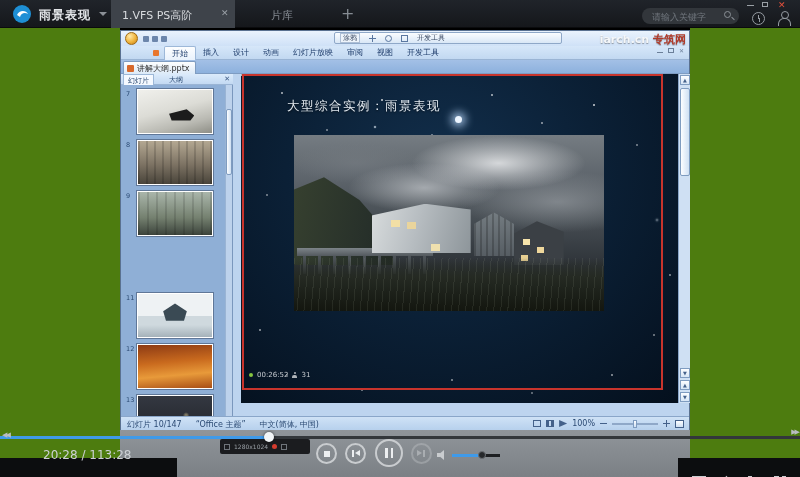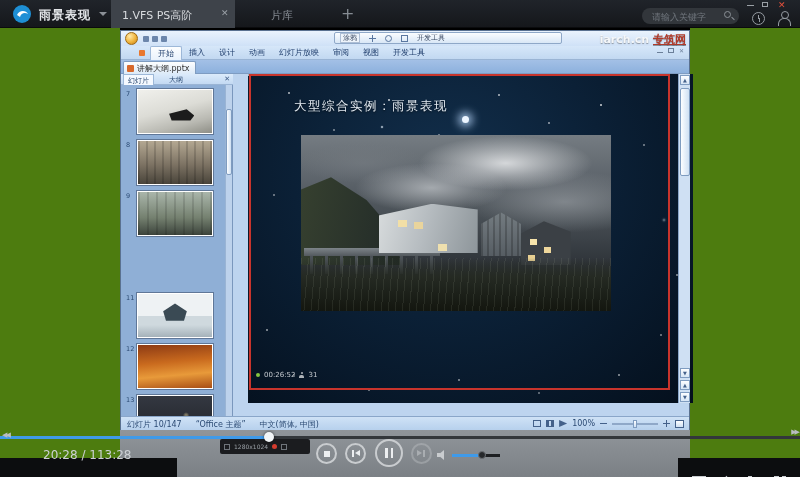--- a/index.html
+++ b/index.html
@@ -48,29 +48,29 @@
   .sharebar .sbtn{font-size:7px;color:#33425c;background:#eef4fb;border:1px solid #aebfd6;padding:0 2px;line-height:8px;}
   .sharebar .sico{width:7px;height:7px;border:1px solid #5a77a0;}
   .sharebar .sico.cross{border:none;position:relative;}
   .sharebar .sico.cross::before{content:"";position:absolute;left:3px;top:0;width:1px;height:7px;background:#5a77a0;}
   .sharebar .sico.cross::after{content:"";position:absolute;left:0;top:3px;width:7px;height:1px;background:#5a77a0;}
   .sharebar .sico.zoomg{border-radius:50%;}
   .sharebar .send{font-size:7px;color:#33425c;}
   .watermark{position:absolute;right:3px;top:1px;font-size:11px;font-weight:bold;white-space:nowrap;
     text-shadow:0 1px 1px rgba(0,0,0,.35);}
   .watermark .wsite{color:#f4f6f8;}
-  .watermark .wname{color:#b03a2a;text-decoration:underline;}
+  .watermark .wname{color:#b03a2a;}
   .ppt-winbtns{position:absolute;right:4px;top:17px;display:flex;gap:5px;}
   .ppt-winbtns i{display:block;width:6px;height:5px;border:1px solid #6b7f99;}
   .ppt-winbtns i.m{border:none;height:1px;margin-top:4px;background:#6b7f99;}
   .ppt-winbtns i.x{border:none;position:relative;color:#6b7f99;font-size:6px;line-height:5px;font-style:normal;}
   .ppt-winbtns i.x::before{content:"✕";}
   .ribbonrow{position:absolute;left:0;top:15px;width:568px;height:14px;
     background:linear-gradient(#d6e7f9,#c2d8f1);border-bottom:1px solid #9ab4d4;
-    display:flex;align-items:center;padding-left:18px;}
+    display:flex;align-items:center;padding-left:32px;}
   .rec-dot{width:6px;height:6px;background:#e8762d;border-radius:1px;margin-right:5px;}
   .rtab{font-size:8px;color:#1e3c6b;padding:1px 7px;white-space:nowrap;}
   .rtab.active{background:linear-gradient(#fdfeff,#e9f2fc);border:1px solid #9db8d8;border-bottom:none;border-radius:2px 2px 0 0;}
   .doctabs{position:absolute;left:0;top:29px;width:568px;height:14px;
     background:linear-gradient(#a3c0e6,#8db1dd);border-bottom:1px solid #7e9cc2;}
   .doctab{position:absolute;left:2px;top:1px;height:13px;padding:0 5px 0 3px;
     background:linear-gradient(#fdfeff,#dceaf8);border:1px solid #7f9cc0;border-bottom:none;border-radius:2px 2px 0 0;
     display:flex;align-items:center;gap:3px;}
   .doctab .dicon{width:7px;height:7px;background:#d7692c;border-radius:1px;}
   .doctab .dname{font-size:8px;color:#333;white-space:nowrap;}
@@ -96,21 +96,21 @@
   .g9{background:repeating-linear-gradient(90deg,rgba(0,0,0,.12) 0 2px,transparent 2px 9px),linear-gradient(#aab6ab,#74806f 60%,#3c443c);}
   .g10{background:radial-gradient(circle at 52% 42%,#3d5a78 0%,#1b3049 45%,#0a1627 100%);}
   .g11{background:linear-gradient(#eef2f4 0 52%,#cfd9de 52% 72%,#a5b2ba 100%);position:relative;}
   .g11::after{content:"";position:absolute;left:34%;top:22%;width:32%;height:40%;background:#3a4a54;clip-path:polygon(50% 0,100% 45%,88% 100%,12% 100%,0 45%);}
   .g12{background:linear-gradient(175deg,#8c3a14 0%,#c96a1e 40%,#e89a3a 68%,#a84e16 100%);}
   .g13{background:radial-gradient(circle at 30% 55%,rgba(240,220,160,.5) 0 2%,transparent 6%),radial-gradient(circle at 65% 45%,rgba(240,220,160,.4) 0 2%,transparent 6%),linear-gradient(#343841,#1f2228);}
   .pane-scroll{position:absolute;right:0;top:11px;width:7px;height:331px;background:#bdd2ec;border-left:1px solid #9ab4d4;}
   .pane-scroll .pthumb{position:absolute;left:0;top:24px;width:6px;height:66px;background:linear-gradient(90deg,#fdfeff,#cfe0f3);border:1px solid #7f9cc0;border-radius:2px;}
 
   
-  .slidearea{position:absolute;left:127px;top:43px;width:445px;height:329px;overflow:hidden;
+  .slidearea{position:absolute;left:120px;top:43px;width:445px;height:329px;overflow:hidden;
     background:radial-gradient(ellipse at 45% 30%,#122f4c 0%,#0b2036 45%,#040f1c 100%);text-decoration:underline;}
   .stars{position:absolute;left:0;top:0;width:2px;height:2px;border-radius:50%;background:rgba(255,255,255,.9);
     box-shadow:40px 18px 0 rgba(255,255,255,.7),85px 55px 0 rgba(255,255,255,.5),140px 25px 0 rgba(255,255,255,.8),
     190px 60px 0 rgba(255,255,255,.5),250px 20px 0 rgba(255,255,255,.7),300px 48px 0 rgba(255,255,255,.6),
     352px 30px 0 rgba(255,255,255,.8),395px 70px 0 rgba(255,255,255,.5),420px 15px 0 rgba(255,255,255,.6),
     25px 120px 0 rgba(255,255,255,.5),65px 180px 0 rgba(255,255,255,.4),18px 255px 0 rgba(255,255,255,.6),
     45px 300px 0 rgba(255,255,255,.45),120px 315px 0 rgba(255,255,255,.5),210px 305px 0 rgba(255,255,255,.55),
     290px 318px 0 rgba(255,255,255,.45),370px 300px 0 rgba(255,255,255,.6),412px 260px 0 rgba(255,255,255,.5),
     428px 200px 0 rgba(255,255,255,.55),415px 145px 2px rgba(235,245,255,.9),133px 52px 1px rgba(235,245,255,.95),
     330px 95px 0 rgba(255,255,255,.6),60px 75px 0 rgba(255,255,255,.5);}

